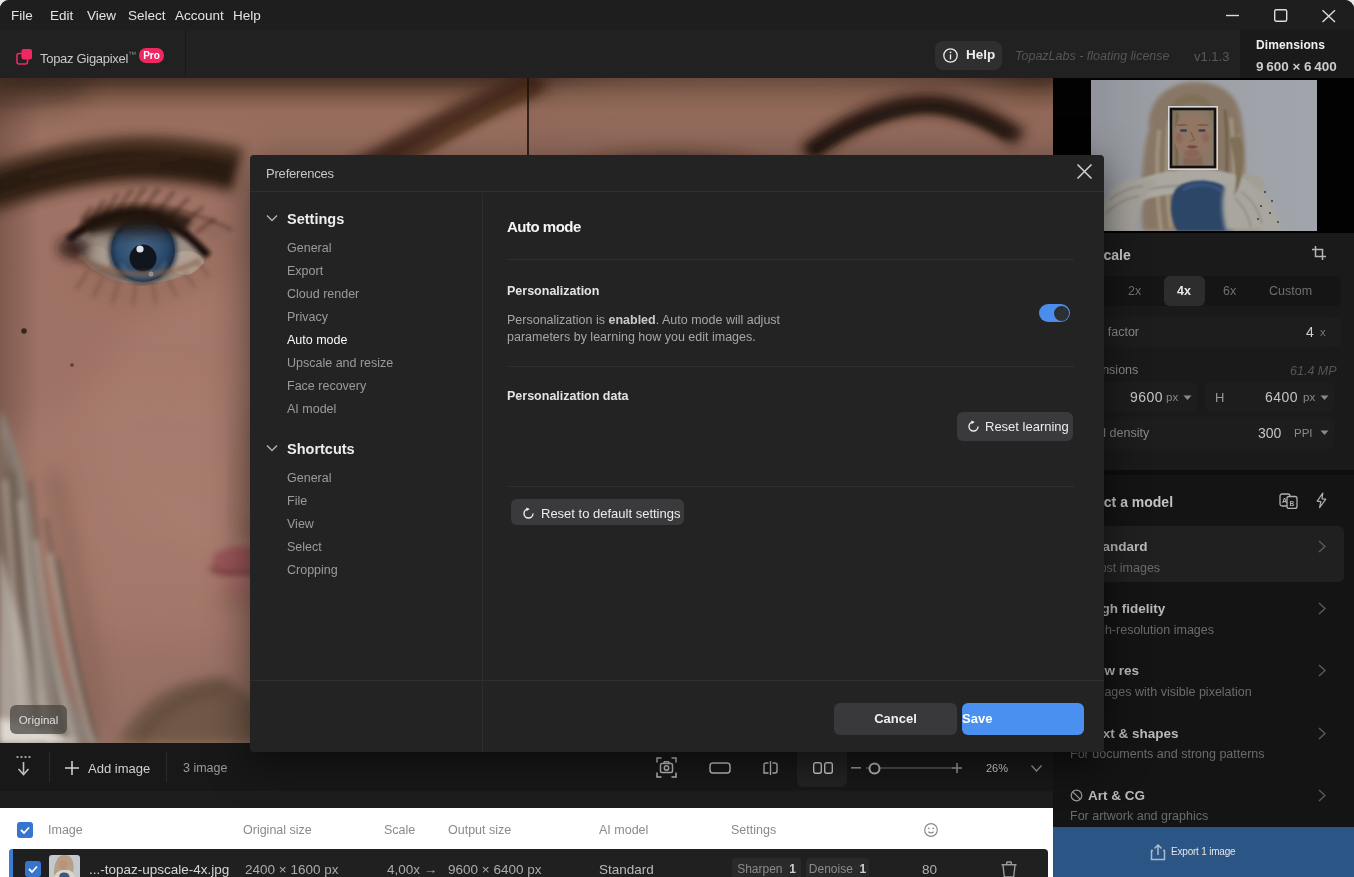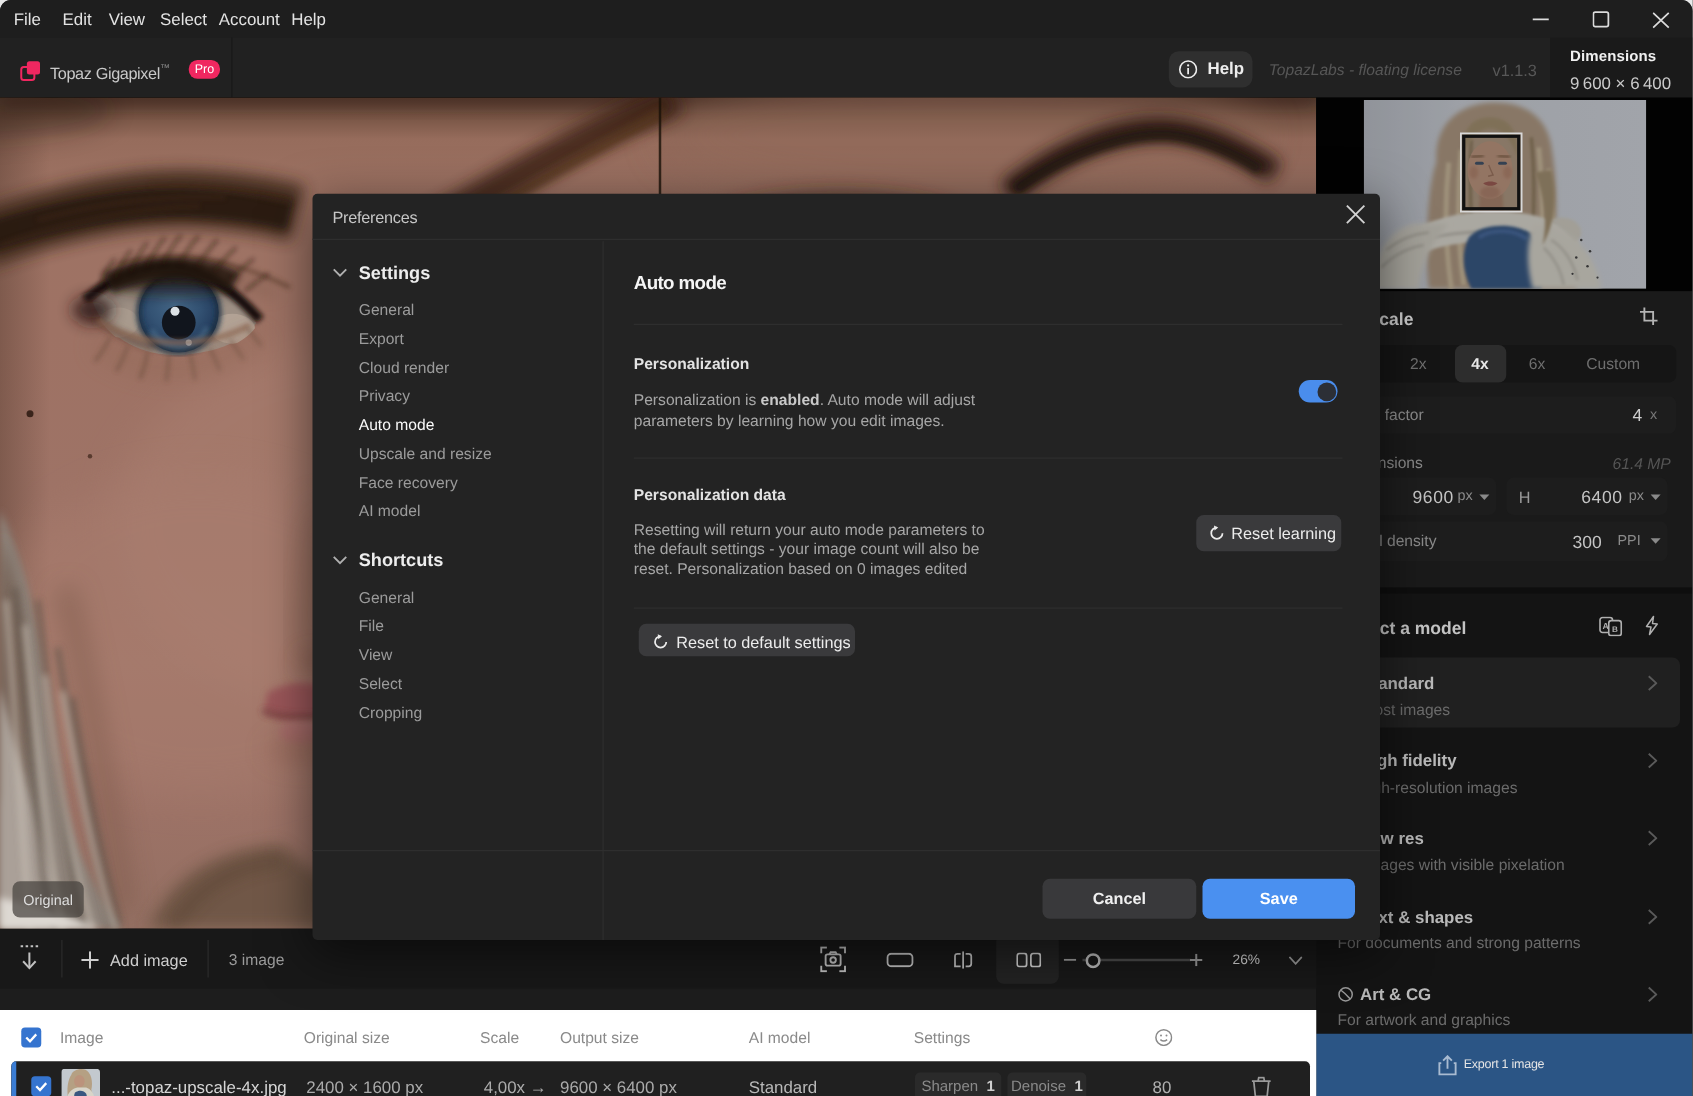--- a/index.html
+++ b/index.html
@@ -8,28 +8,28 @@
        border-radius:9px 9px 0 0;overflow:hidden;}
   .abs{position:absolute;}
   
   #titlebar{left:0;top:0;width:1354px;height:30px;background:#1e1e1e;color:#e3e3e3;font-size:13.5px;}
   #titlebar .menu{position:absolute;top:8px;}
   
   #header{left:0;top:30px;width:1354px;height:48px;background:#212121;}
   #hsep1{left:185px;top:30px;width:1px;height:48px;background:#191919;}
   #logotext{left:40px;top:50px;color:#c9c9c9;font-size:13px;letter-spacing:-0.3px;}
   #probadge{left:139px;top:48px;width:25px;height:15px;background:#f02760;border-radius:7px;
-            color:#fff;font-size:10px;font-weight:normal;text-align:center;line-height:15px;margin-left:12px;}
+            color:#fff;font-size:10px;font-weight:bold;text-align:center;line-height:15px;}
   #helpbtn{left:935px;top:41px;width:67px;height:29px;background:#2f2f2f;border-radius:8px;
            color:#ededed;font-size:13.5px;font-weight:bold;}
   #license{left:1015px;top:49px;color:#565656;font-size:12.5px;font-style:italic;}
   #ver{left:1194px;top:49px;color:#585858;font-size:13px;}
   #dimblock{left:1240px;top:30px;width:114px;height:48px;background:#1a1a1a;}
   #dimtitle{left:1256px;top:38px;color:#f0f0f0;font-size:12px;font-weight:bold;letter-spacing:0.1px;}
-  #dimval{left:1256px;top:59px;color:#cbcbcb;font-size:13.5px;}
+  #dimval{left:1256px;top:59px;color:#cbcbcb;font-size:13.5px;font-weight:bold;}
   
   #canvas{left:0;top:78px;width:1053px;height:665px;background:#000;}
   
   #panel{left:1053px;top:78px;width:301px;height:799px;background:#151515;}
   #navpre{position:absolute;left:0;top:0;width:301px;height:155px;background:#020202;}
   .ptxt{position:absolute;color:#8a8a8a;font-size:13px;}
   .mname{color:#b9b9b9;font-size:13.5px;font-weight:bold;}
   .mdesc{color:#6b6b6b;font-size:12.5px;}
   
   #toolbar{left:0;top:743px;width:1053px;height:48px;background:#181818;}
@@ -58,21 +58,21 @@
   .dsep{position:absolute;left:24px;width:567px;height:1px;background:#2e2e2e;}
   .dh1{position:absolute;left:24px;color:#f5f5f5;font-size:15px;font-weight:bold;letter-spacing:-0.5px;}
   .dh2{position:absolute;left:24px;color:#e3e3e3;font-size:12.5px;font-weight:bold;}
   .dp{position:absolute;left:24px;color:#a6a6a6;font-size:12.5px;line-height:17px;}
   .dp b{color:#c9c9c9;}
   .gbtn{position:absolute;background:#3a3a3c;border-radius:6px;color:#ececec;font-size:13px;}
   #dfoot{position:absolute;left:0;top:525px;width:854px;height:72px;border-top:1px solid #2e2e2e;}
   #cancelbtn{position:absolute;left:584px;top:22px;width:123px;height:32px;background:#39393b;border-radius:6px;
              color:#f0f0f0;font-size:13px;font-weight:bold;text-align:center;line-height:32px;}
   #savebtn{position:absolute;left:712px;top:22px;width:122px;height:32px;background:#4a90f0;border-radius:6px;
-           color:#fff;font-size:13px;font-weight:bold;text-align:center;line-height:32px;}
+           color:#fff;font-size:13px;font-weight:bold;line-height:32px;}
   #toggle{position:absolute;left:556px;top:111px;width:31px;height:18px;background:#4a8dec;border-radius:9px;}
   #toggle .knob{position:absolute;right:1.5px;top:1.5px;width:15px;height:15px;border-radius:50%;background:#2c2f36;}
 </style>
 </head>
 <body>
 <div id="win">
 
   <div id="titlebar" class="abs">
     <span class="menu" style="left:11px">File</span>
     <span class="menu" style="left:50px">Edit</span>
@@ -559,21 +559,20 @@
     <div id="dcontent">
       <div class="dh1" style="top:25px">Auto mode</div>
       <div class="dsep" style="top:66px"></div>
       <div class="dh2" style="top:91px">Personalization</div>
       <div class="dp" style="top:119px">Personalization is <b>enabled</b>. Auto mode will adjust<br>parameters by learning how you edit images.</div>
       <div id="toggle">
           <div class="knob"></div>
         </div>
       <div class="dsep" style="top:173px"></div>
       <div class="dh2" style="top:196px">Personalization data</div>
-      <div class="dp" style="top:224px;line-height:15.3px">Resetting will return your auto mode parameters to<br>the default settings - your image count will also be<br>reset. Personalization based on 0 images edited</div>
       <div class="gbtn" style="left:474px;top:219px;width:116px;height:29px">
         <svg style="position:absolute;left:10px;top:8px" width="13" height="13" viewBox="0 0 13 13">
           <path d="M11 6.5 A4.5 4.5 0 1 1 6.5 2" fill="none" stroke="#ececec" stroke-width="1.4"></path>
           <path d="M4.2 0.4 L7.6 2 L4.6 4.3 Z" fill="#ececec"></path>
         </svg>
         <span style="position:absolute;left:28px;top:7px">Reset learning</span>
       </div>
       <div class="dsep" style="top:293px"></div>
       <div class="gbtn" style="left:28px;top:306px;width:173px;height:26px">
         <svg style="position:absolute;left:11px;top:8px" width="13" height="13" viewBox="0 0 13 13">

